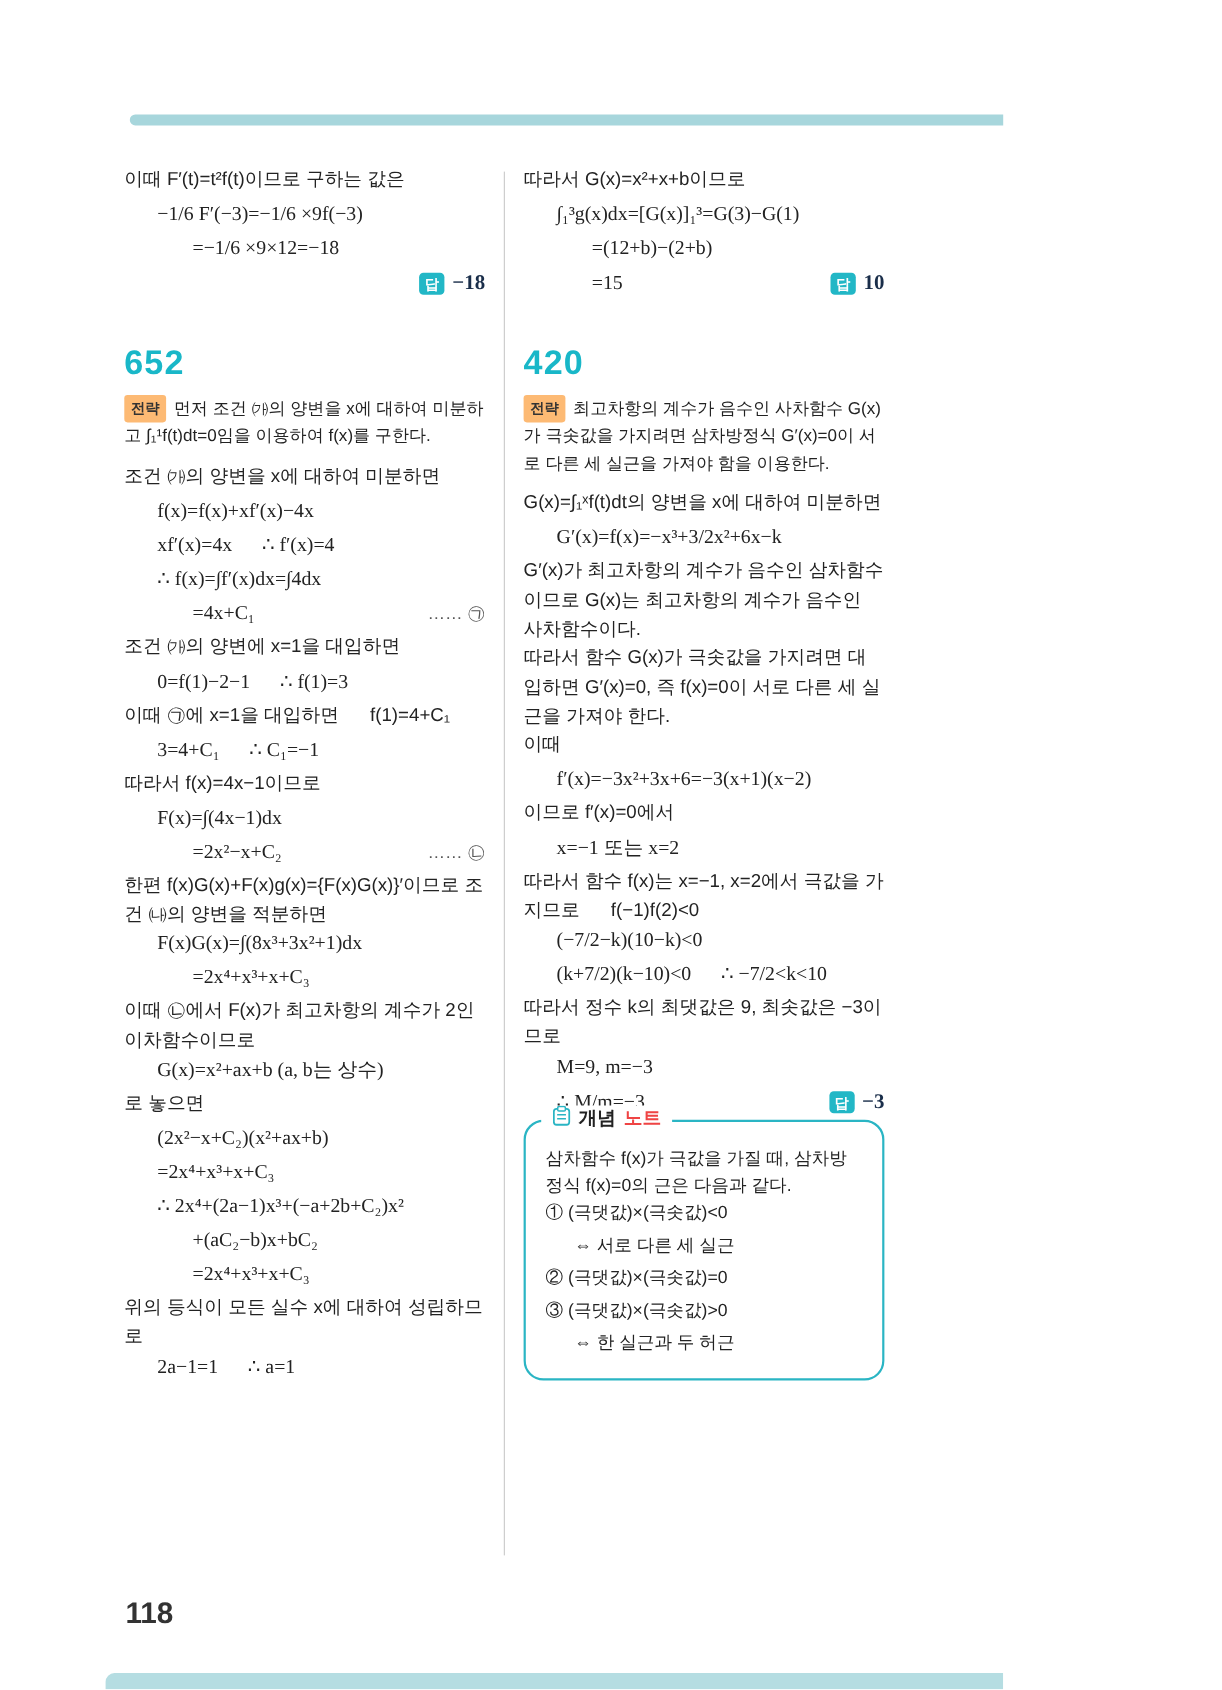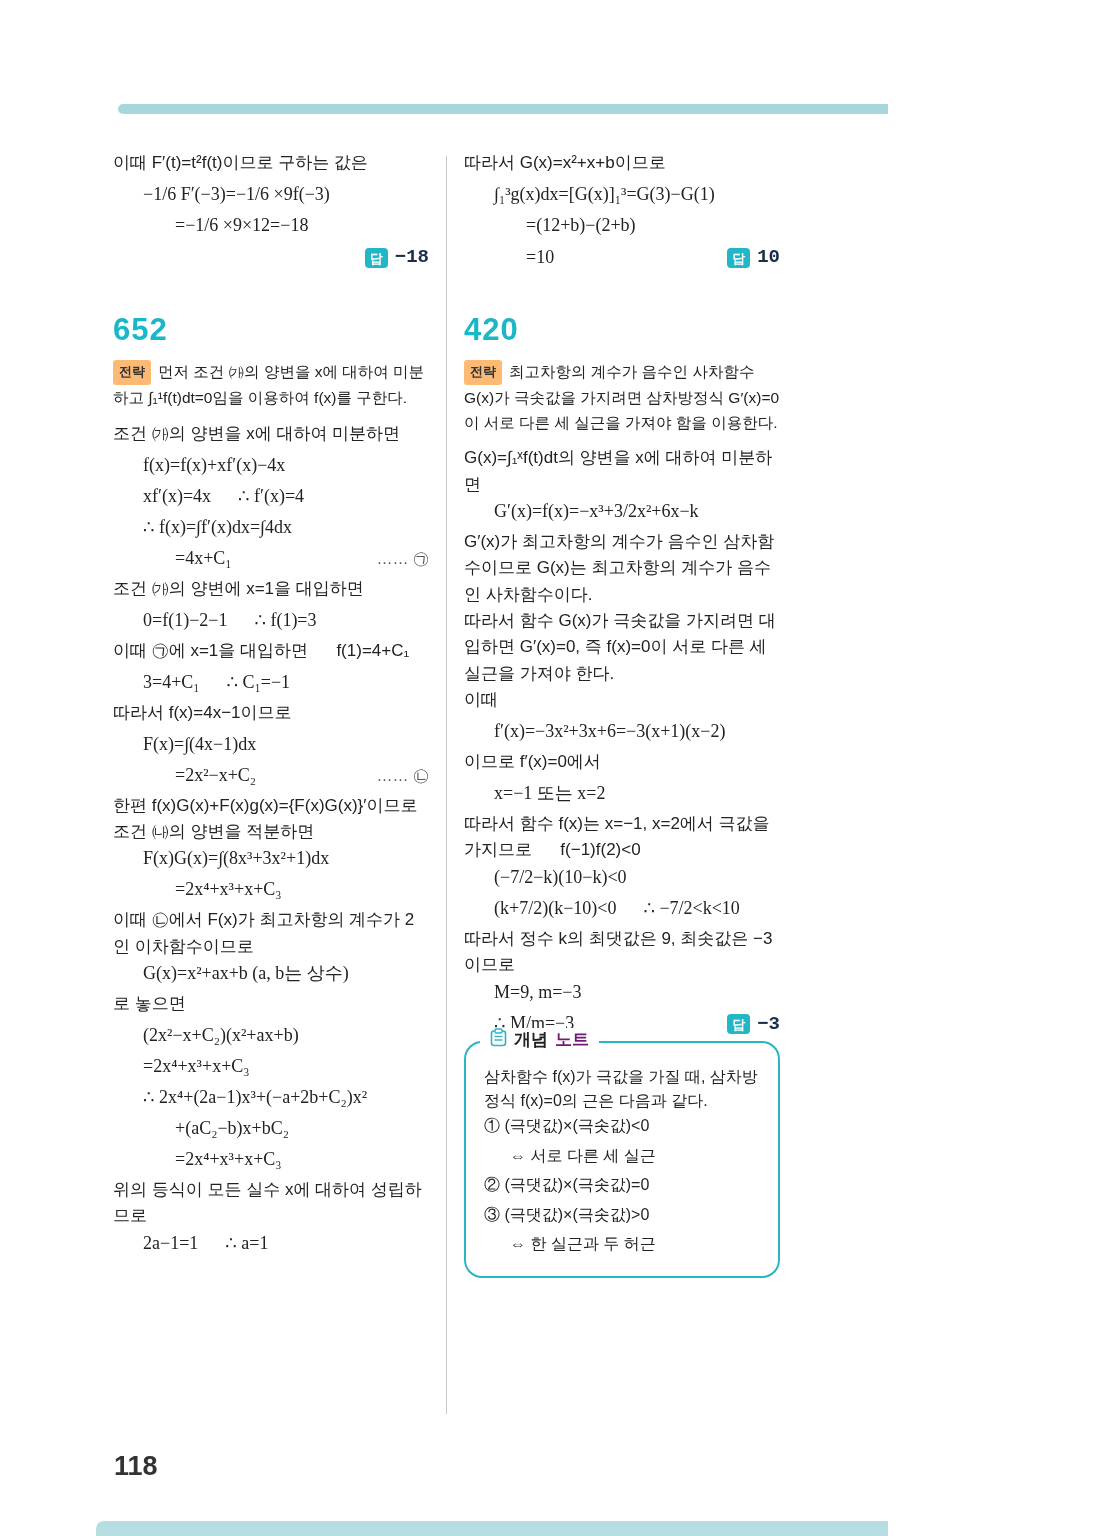--- a/index.html
+++ b/index.html
@@ -1,49 +1,49 @@
 <!DOCTYPE html>
 <html><head>
 <meta charset="utf-8">
 <style>
   html,body{margin:0;padding:0;background:#ffffff;}
   .page{position:relative;width:888px;height:1536px;background:#fff;
-        font-family:"Liberation Sans",sans-serif;color:#222;overflow:hidden;}
+        font-family:"Liberation Sans",sans-serif;color:#222;overflow:hidden;padding-left:24px;}
 
   .top-bar{position:absolute;top:104px;left:118px;width:876px;height:10px;
            border-radius:5px;background:#a7d6dc;}
   .bottom-bar{position:absolute;bottom:0;left:96px;right:0;height:15px;
               background:#b5dde2;border-radius:8px 0 0 0;}
 
   .columns{position:absolute;top:150px;left:113px;right:108px;display:flex;}
   .col{width:427px;}
   .divider{width:1px;background:#c9c9c9;margin:6px 17px 0;height:1258px;flex:none;}
 
   .line{display:flex;align-items:baseline;min-height:31px;font-size:17px;line-height:1.55;}
   .line .t{white-space:pre-wrap;}
   .line.math{font-family:"Liberation Serif","DejaVu Serif",serif;font-size:18px;}
   .line.ind1{padding-left:30px;}
   .line.ind2{padding-left:62px;}
   .note{margin-left:auto;color:#555;white-space:pre;font-family:"Liberation Sans",sans-serif;font-size:16px;}
   .ans{margin-left:auto;display:flex;align-items:center;gap:7px;padding-left:12px;}
   .badge{background:#22b7c6;color:#fff;font-size:13px;font-weight:700;line-height:1;
          padding:4px 5px 3px;border-radius:4px;font-family:"Liberation Sans",sans-serif;}
-  .ans b{font-family:Liberation Mono, monospace;font-size:19px;color:#1a2e4a;}
+  .ans b{font-family:Liberation Serif, serif;font-size:19px;color:#1a2e4a;}
 
   .prob-num{color:#19b7c8;font-size:31px;font-weight:800;margin:38px 0 12px;letter-spacing:1px;}
   .strategy{font-size:15.5px;line-height:1.6;margin:0 0 10px;color:#222;}
   .sbadge{display:inline-block;background:#fdba74;color:#333;font-weight:700;font-size:13px;
           padding:2px 6px;border-radius:3px;margin-right:7px;position:relative;top:-1px;}
 
   .notebox{position:relative;border:2px solid #2ab5c4;border-radius:18px;
            padding:22px 18px 14px;}
   .notetab{position:absolute;top:-15px;left:14px;background:#fff;padding:0 10px;
            display:flex;align-items:center;gap:7px;font-size:17px;font-weight:800;}
   .nt1{color:#222;}
-  .nt2{color:#701a75;}
+  .nt2{color:#ef4444;}
   .notebox .line{min-height:29.5px;font-size:16px;}
   .notebox .line.ind1{padding-left:26px;}
 
   .page-number{position:absolute;left:114px;bottom:54px;font-size:27px;font-weight:700;color:#333;}
 </style>
 </head>
 <body>
 
 <div class="page">
 
@@ -165,21 +165,21 @@
           <div class="line">
             <span class="t">따라서 G(x)=x²+x+b이므로</span>
           </div>
           <div class="line math ind1">
             <span class="t">∫₁³g(x)dx=[G(x)]₁³=G(3)−G(1)</span>
           </div>
           <div class="line math ind2">
             <span class="t">=(12+b)−(2+b)</span>
           </div>
           <div class="line math ind2">
-            <span class="t">=10</span>
+            <span class="t">=15</span>
             <span class="ans">
               <span class="badge">답</span>
               <b>10</b>
             </span>
           </div>
         </div>
 
       <h2 class="prob-num">420</h2>
 
       <div class="strategy">

